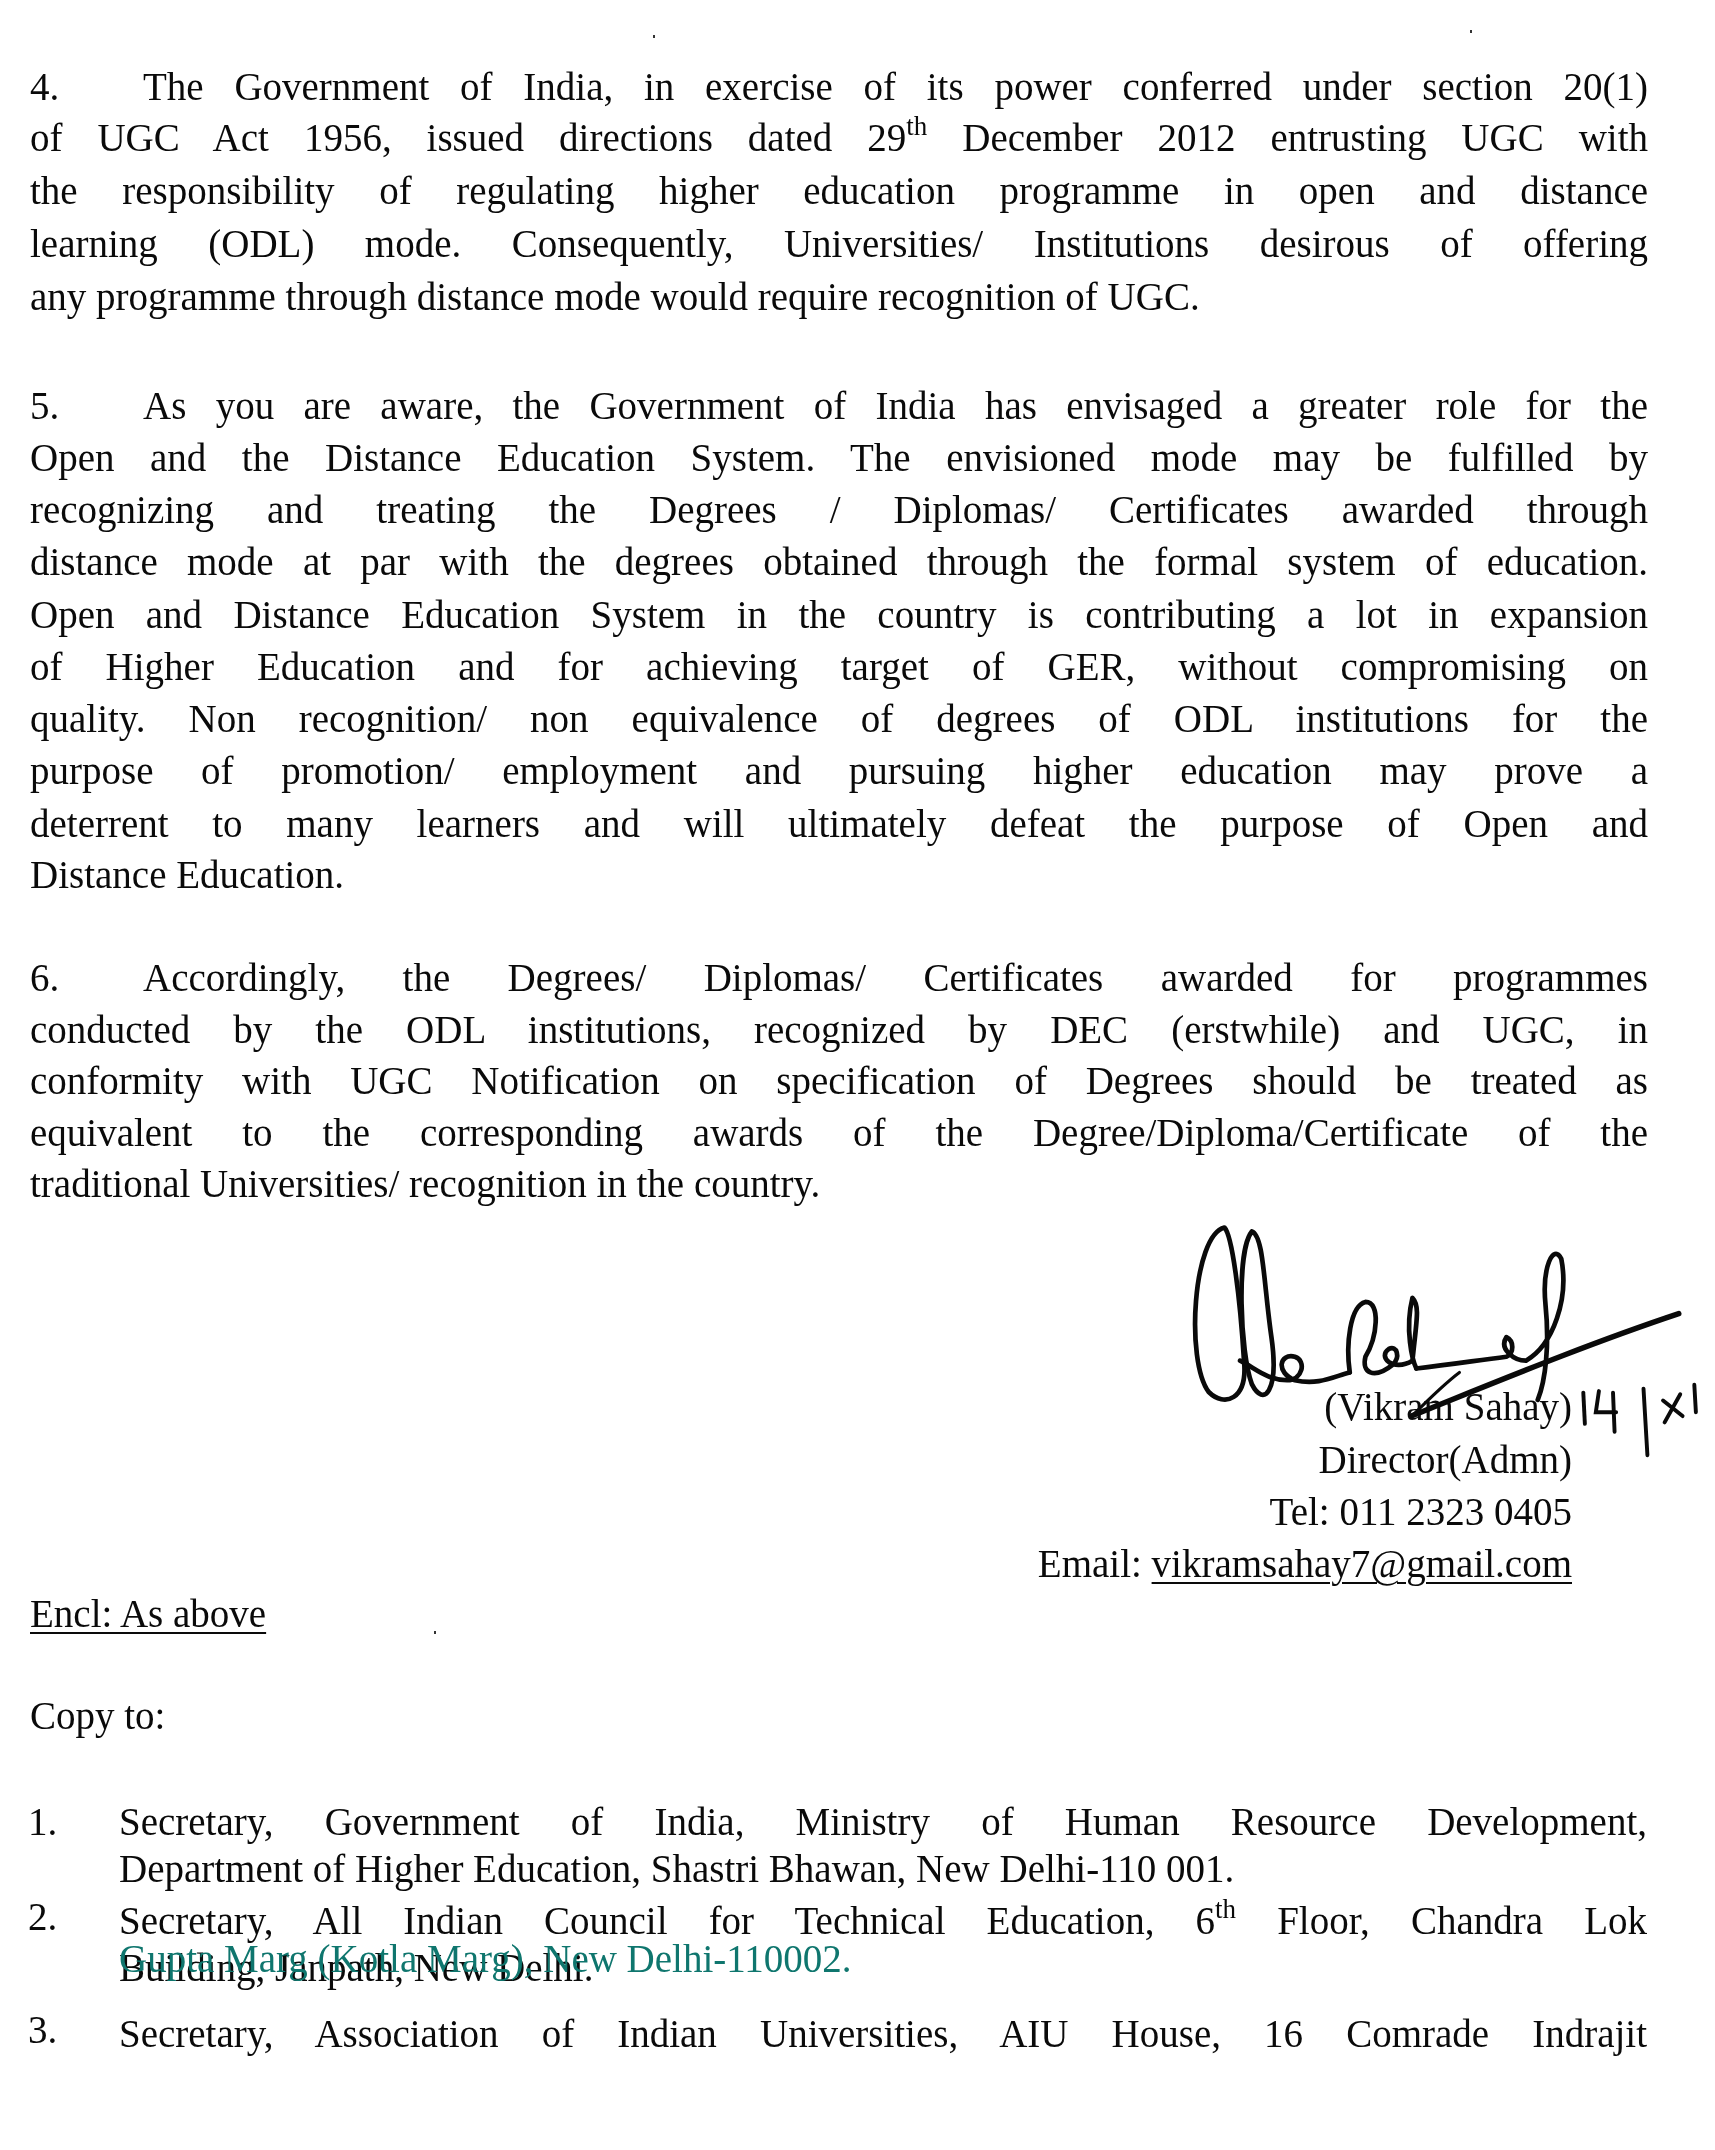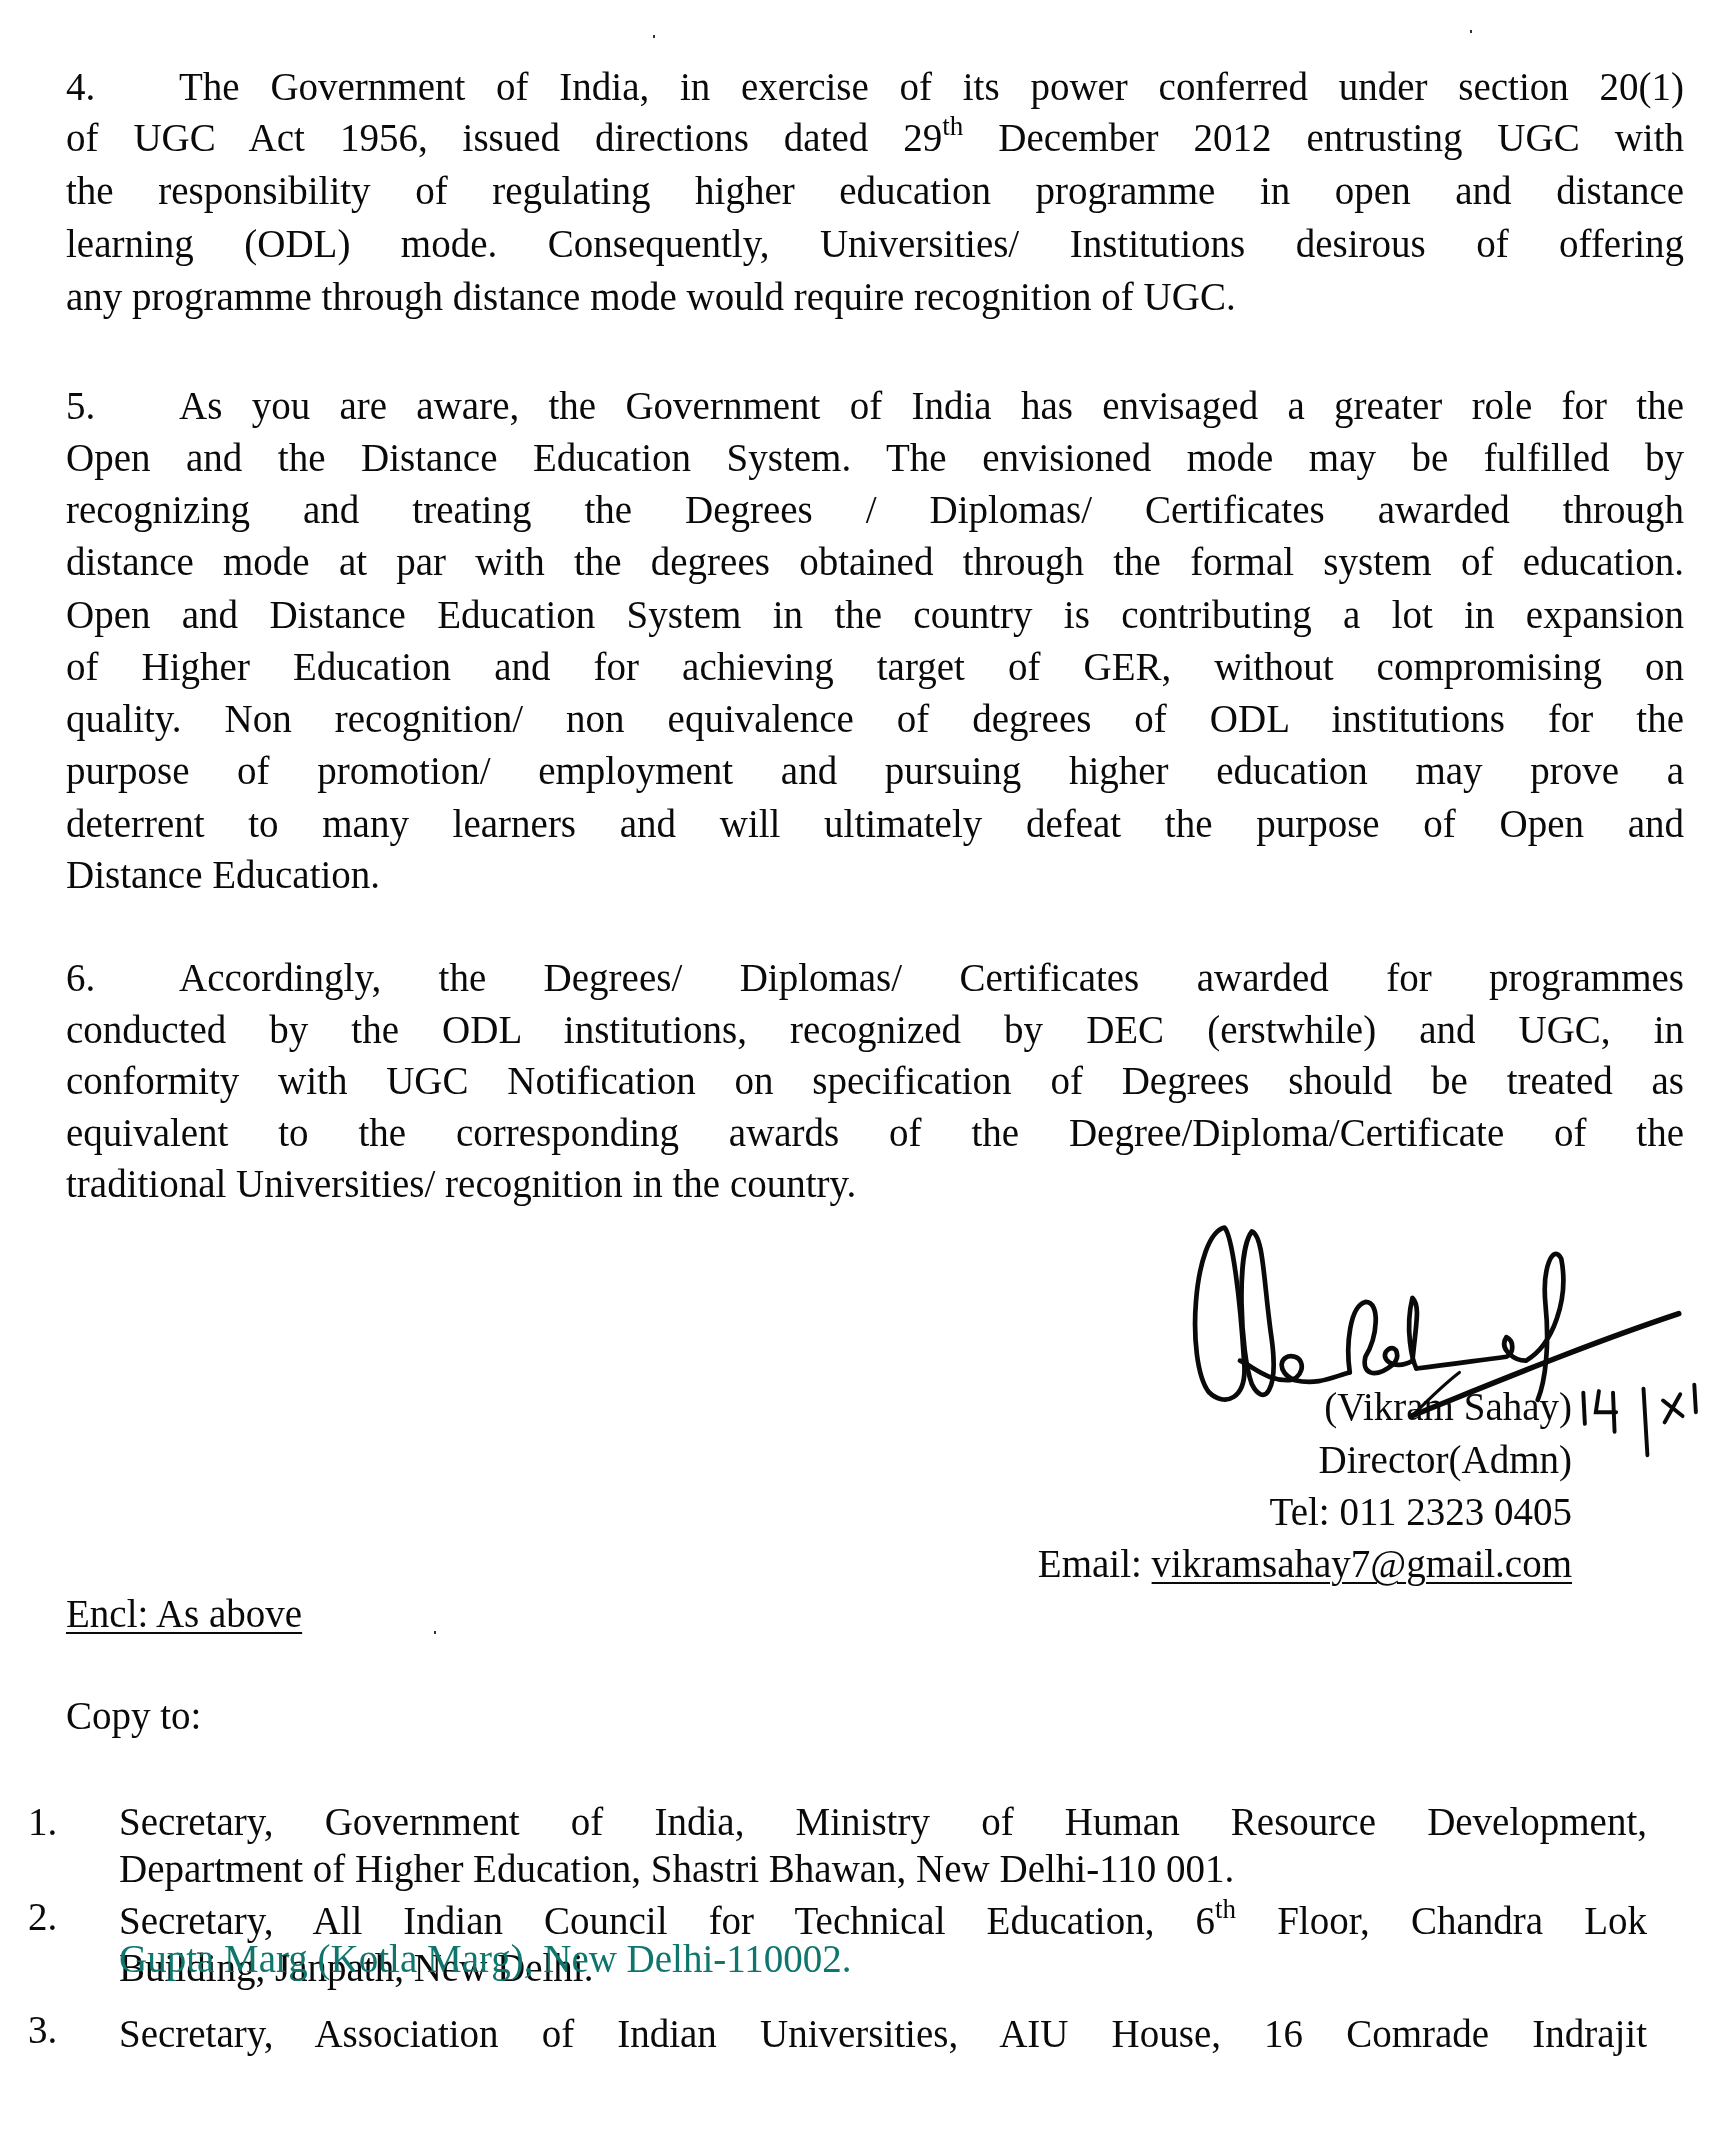--- a/index.html
+++ b/index.html
@@ -1,19 +1,19 @@
 <!DOCTYPE html>
 <html style="font-size:12.6px"><head>
 <meta charset="utf-8">
 <style>
   html, body { margin: 0; padding: 0; background: #ffffff; }
   body { width: 1716px; height: 2151px; position: relative; overflow: hidden;
          font-family: "Liberation Serif", "DejaVu Serif", serif; color: #0a0a0a; }
   .line { position: absolute; left: 30px; width: 1618px; font-size: 39px; line-height: 47px;
-          white-space: nowrap; margin-left: 36px; }
+          white-space: nowrap; }
   .just { text-align: justify; text-align-last: justify; white-space: normal; }
   .num { display: inline-block; width: 113px; }
   sup { font-size: 27px; line-height: 0; vertical-align: 15.7px; }
   .sigblock { position: absolute; right: 144px; text-align: left; font-size: 39px; line-height: 47px; white-space: nowrap; }
   .u { text-decoration: underline; text-underline-offset: 4.7px; text-decoration-thickness: 2.4px; }
   .li-num { position: absolute; left: 28px; font-size: 39px; line-height: 47px; }
   .li-text { position: absolute; left: 119px; width: 1528px; font-size: 39px; line-height: 47px; white-space: nowrap; }
   .speck { position: absolute; width: 2.4px; height: 3.1px; background: #333; }
   #signature { position: absolute; left: 1177px; top: 1204px; width: 510px; height: 235px; }
   #handdate { position: absolute; left: 1577px; top: 1377px; width: 133px; height: 86px; }

